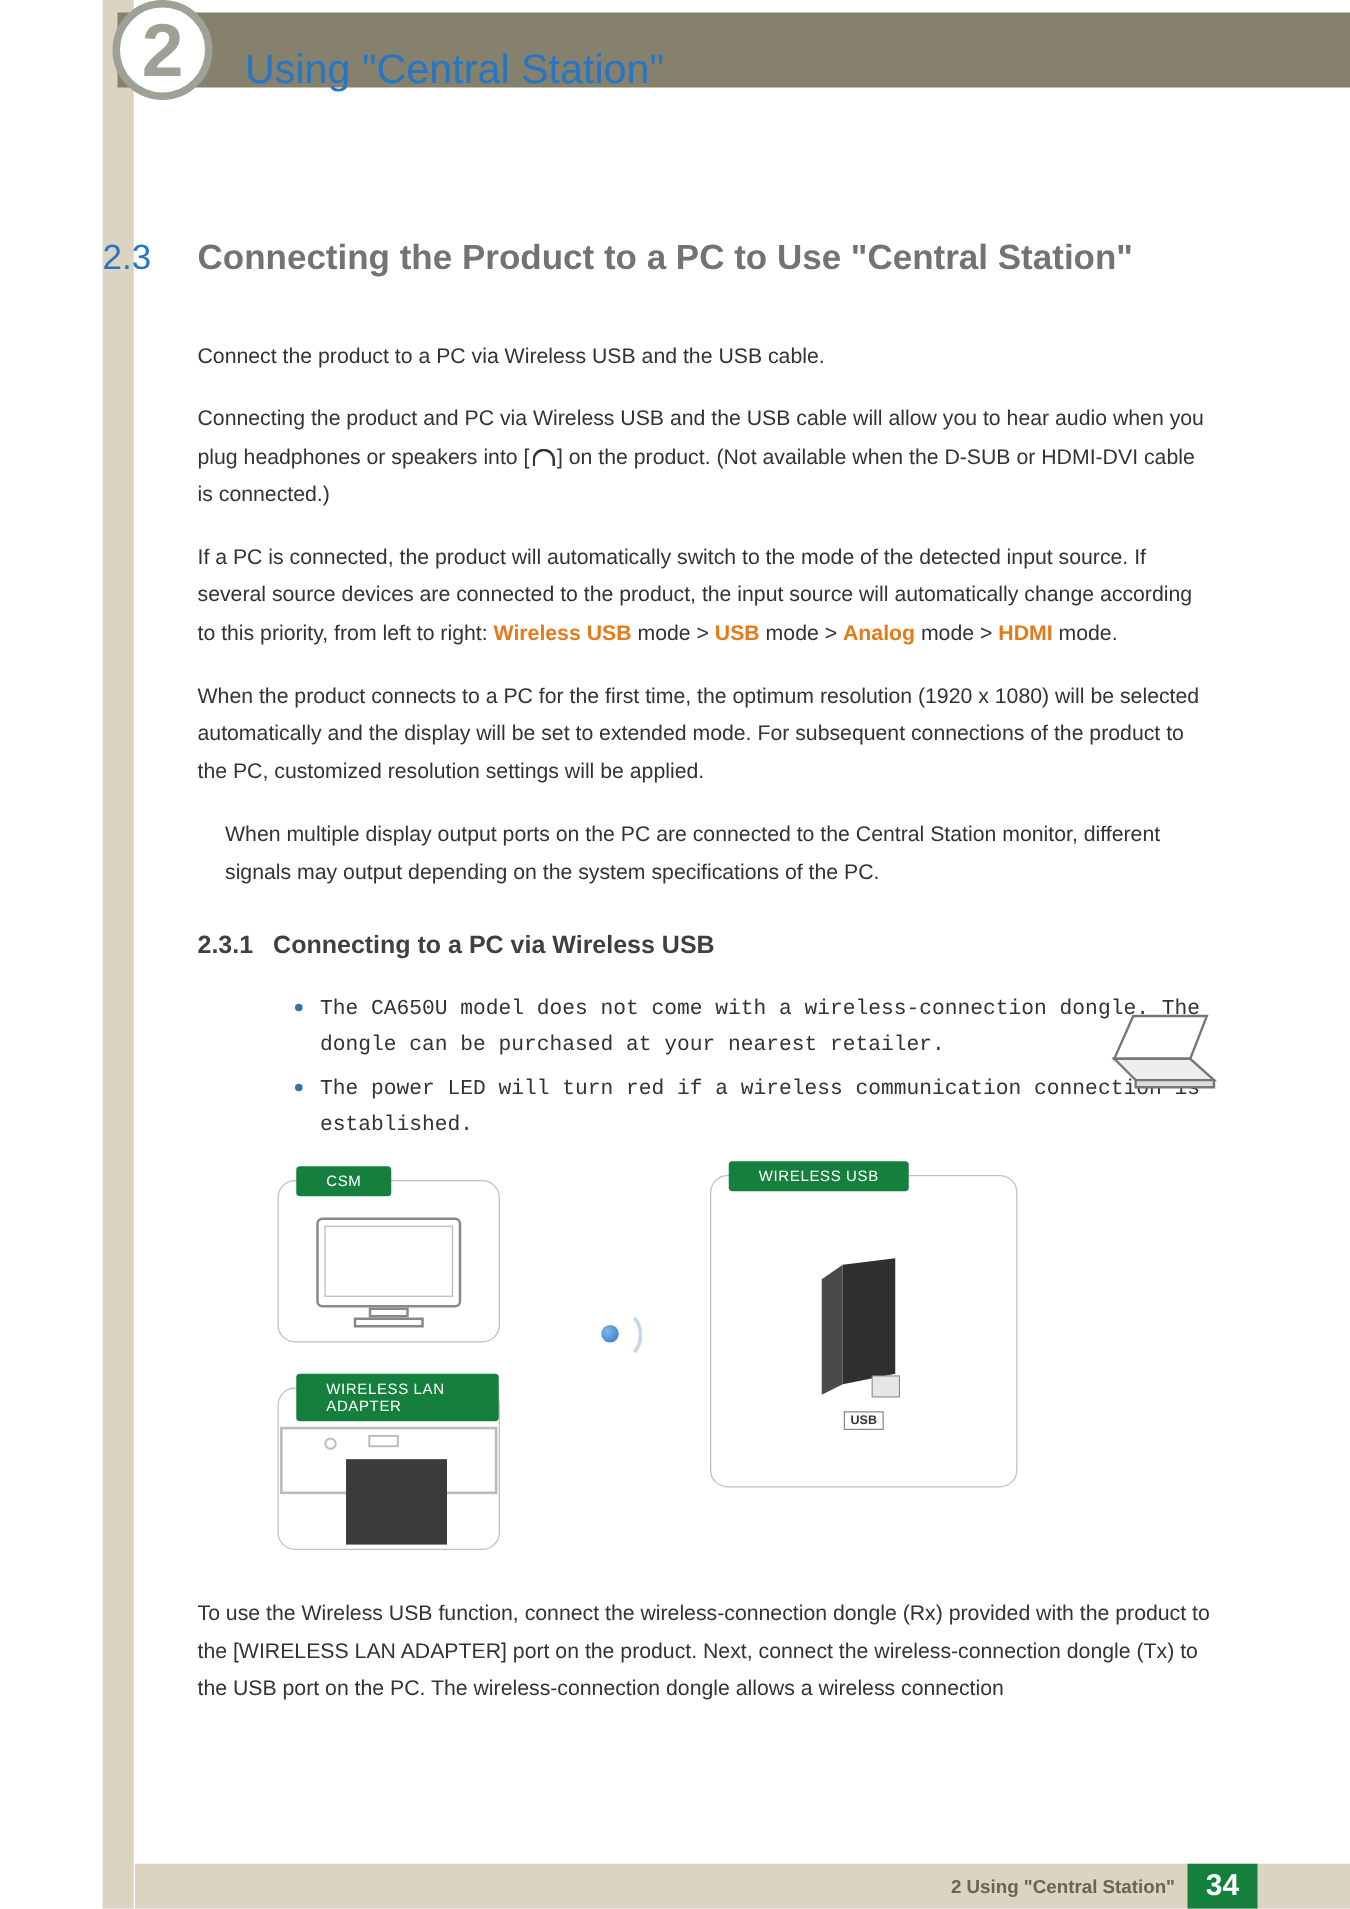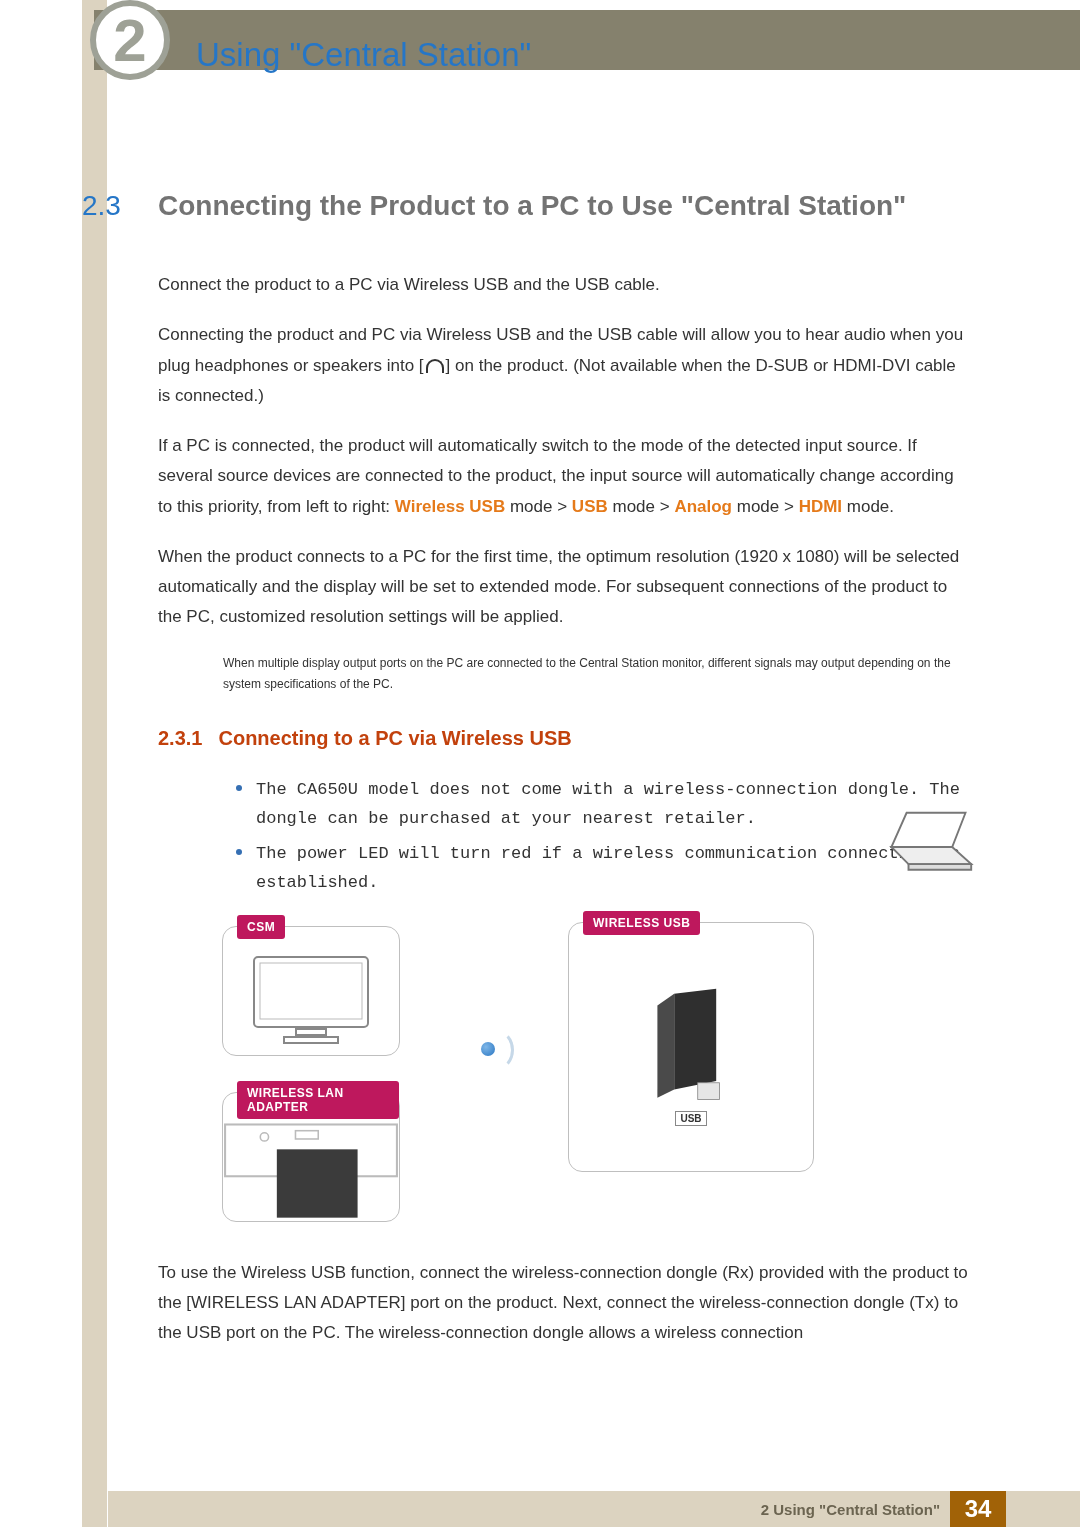--- a/index.html
+++ b/index.html
@@ -97,28 +97,28 @@
     width: 18px;
     height: 14px;
     border: 2px solid #333;
     border-bottom: none;
     border-radius: 14px 14px 0 0;
     vertical-align: -2px;
     margin: 0 2px;
   }
 
   .note-block {
-    margin: 20px 0 32px 65px;
-    font-size: 12px;
+    margin: 20px 0 32px 22px;
+    font-size: 17px;
     line-height: 1.78;
     color: #333;
   }
 
   .subsec-heading {
-    color: #c2410c;
+    color: #404040;
     font-size: 20px;
     font-weight: bold;
     margin: 30px 0 26px 0;
   }
   .subsec-num { margin-right: 16px; }
 
   .bullet-list {
     margin: 0 0 24px 78px;
     list-style: none;
     font-family: Liberation Mono, monospace;
@@ -152,27 +152,26 @@
   .diag-box {
     border: 1px solid #bfbfbf;
     border-radius: 14px;
     position: relative;
     padding-top: 20px;
   }
   .diag-tag {
     position: absolute;
     top: -12px;
     left: 14px;
-    background: #be185d;
+    background: #15803d;
     color: #fff;
     font-size: 12px;
-    padding: 5px 10px;
+    padding: 5px 24px;
     border-radius: 3px;
     letter-spacing: 0.5px;
-    font-weight: bold;
   }
   .diag-left { width: 194px; }
   .diag-left .monitor-box { height: 130px; display:flex; align-items:center; justify-content:center; }
   .diag-left .monitor-box svg { width: 130px; }
   .diag-left .adapter-box { height: 130px; display:flex; align-items:center; justify-content:center; }
   .diag-left .stack { display:flex; flex-direction:column; gap: 36px; padding: 4px 8px 12px 8px; position: relative;}
   .diag-left .second-tag { top: 148px; }
 
   .diag-right { width: 246px; height: 250px; display:flex; align-items:center; justify-content:center; }
 
@@ -221,21 +220,21 @@
     justify-content: flex-end;
     padding-right: 0;
   }
   .footer-text {
     color: #6b6450;
     font-size: 15px;
     font-weight: bold;
     margin-right: 10px;
   }
   .page-num-box {
-    background: #a16207;
+    background: #15803d;
     color: #fff;
     font-size: 24px;
     font-weight: bold;
     width: 56px;
     height: 36px;
     display: flex;
     align-items: center;
     justify-content: center;
     margin-right: 74px;
   }

